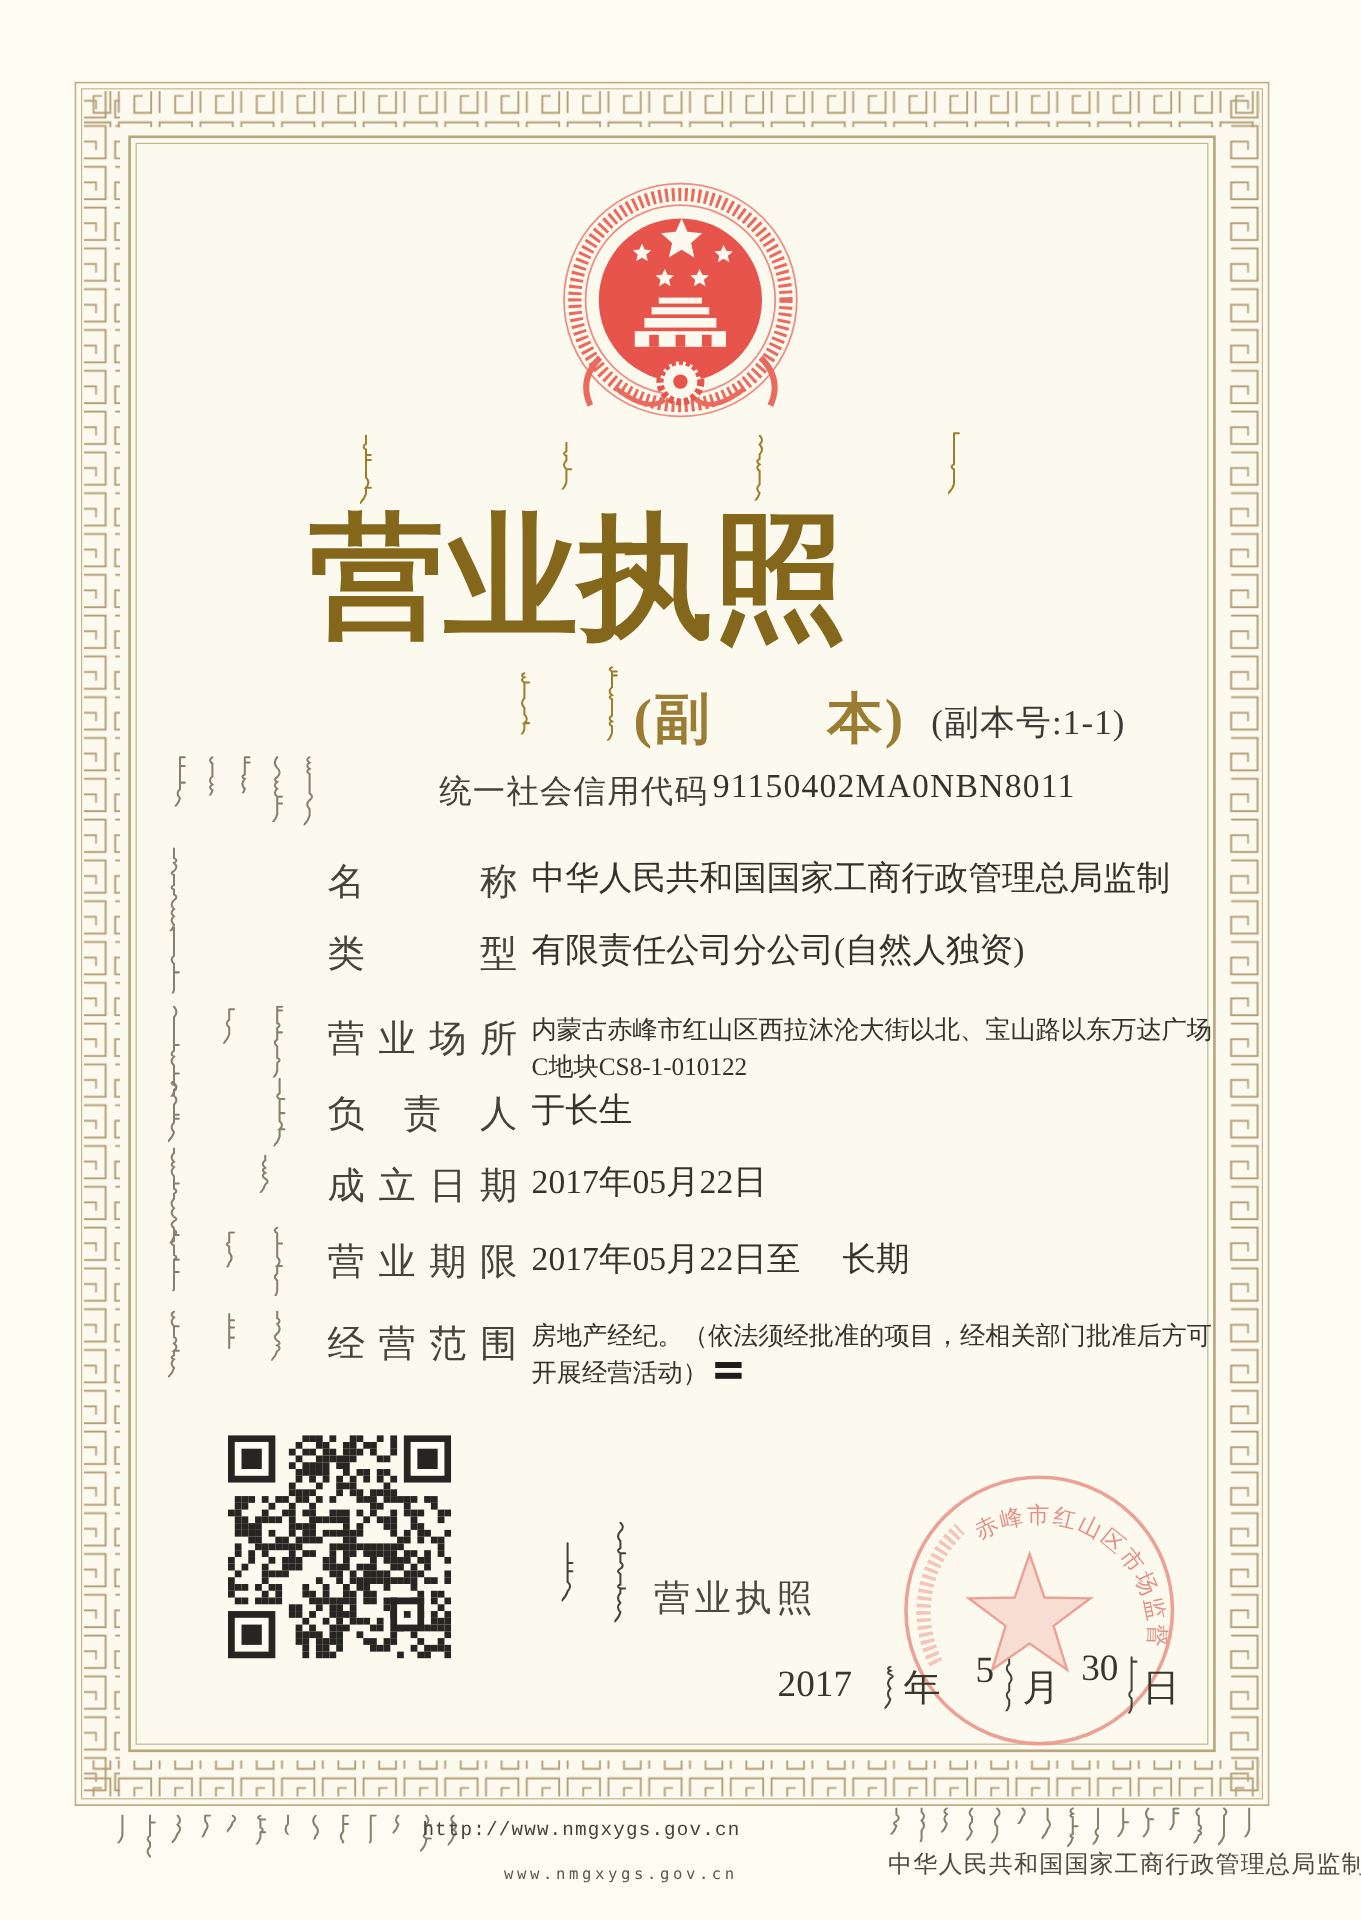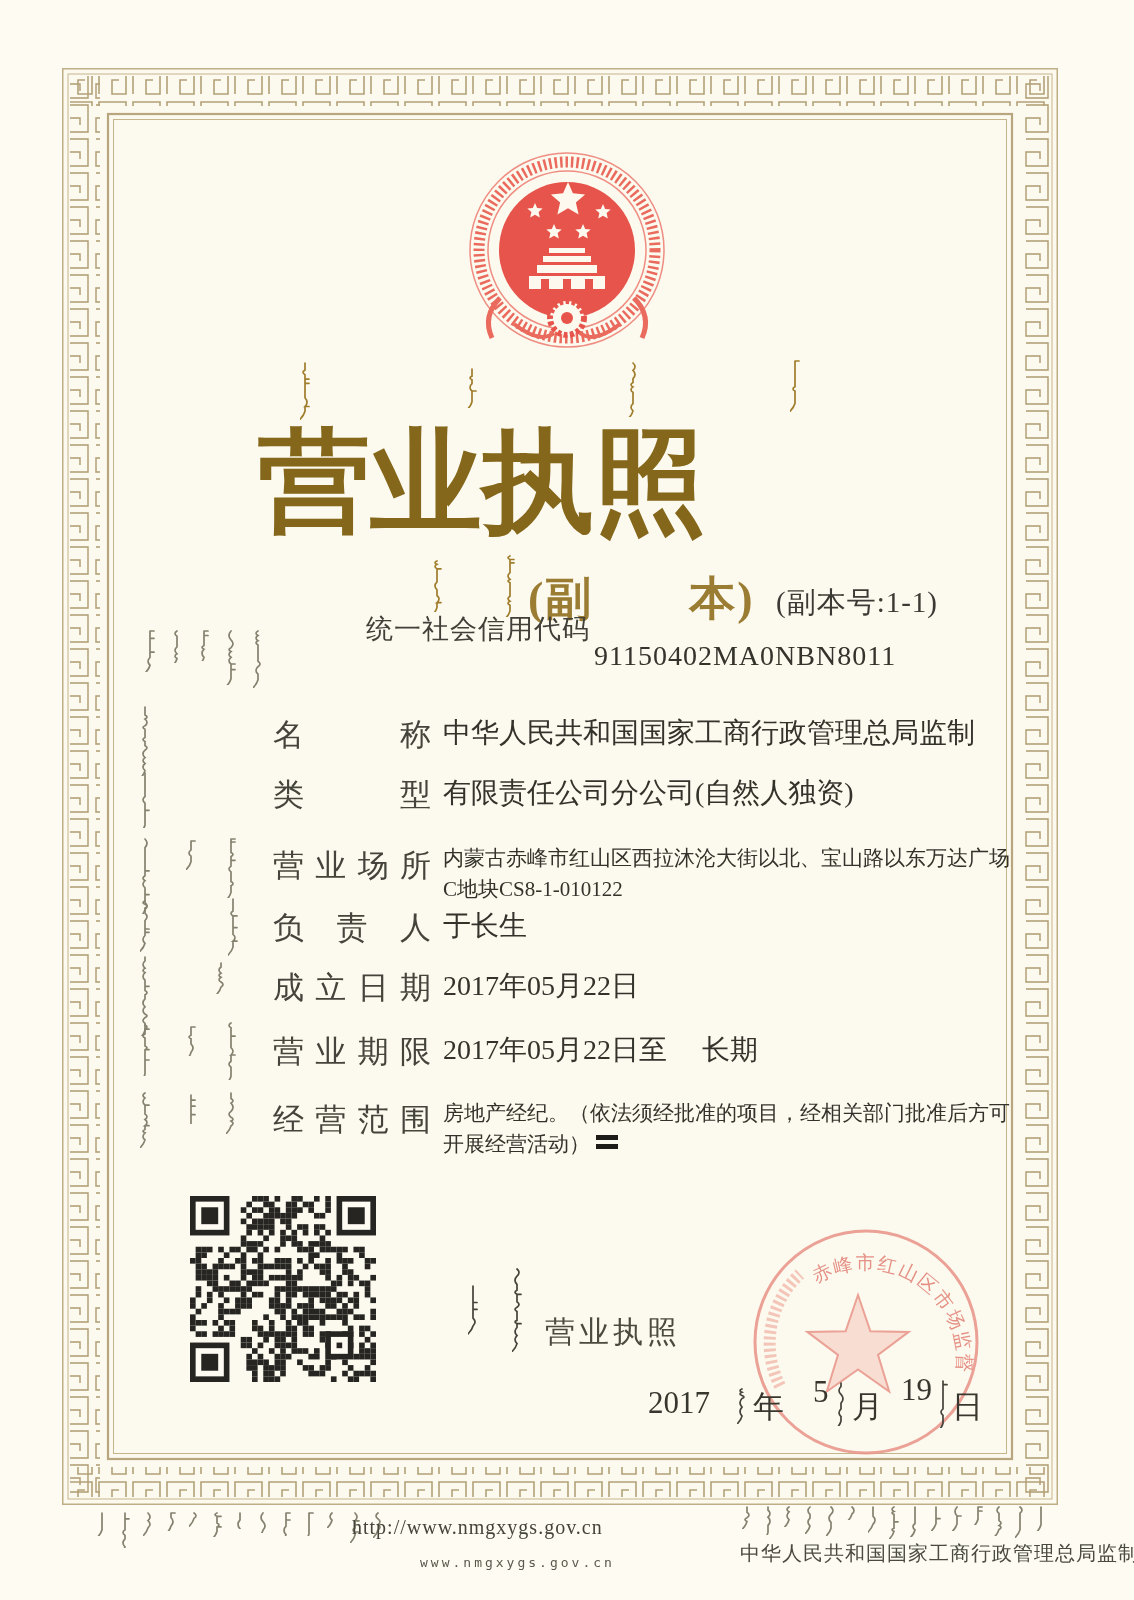--- a/index.html
+++ b/index.html
@@ -27,21 +27,21 @@
   .fvalue{position:absolute;left:443px;width:572px;font-size:28px;color:#33322b;
           line-height:36px;word-break:break-all;}
   .fvalue.small{font-size:21px;line-height:31px;}
   .stamp-mark{display:inline-block;vertical-align:2px;margin-left:6px;}
   .stamp-mark b{display:block;width:22px;height:5px;background:#1d1c19;margin-top:4px;}
   
   .reg-label{font-size:30px;color:#4b4a40;width:132px;text-align:justify;text-align-last:justify;}
   .date-txt{font-size:31px;color:#38372f;}
   .date-num{font-size:31px;color:#38372f;}
   
-  .ft-url{font-family:Liberation Serif, serif;font-size:20px;color:#45443a;letter-spacing:1px;text-align:center;}
+  .ft-url{font-family:Liberation Mono, monospace;font-size:16px;color:#45443a;letter-spacing:1px;text-align:center;}
   .ft-cn{font-size:20px;color:#4b4a40;letter-spacing:1px;}
   .ft-url2{font-family:"DejaVu Sans Mono",monospace;font-size:13px;color:#5a584c;letter-spacing:3px;}
 </style>
 </head>
 <body>
 
 <div class="page">
 
   <svg class="abs" style="left:62px;top:68px" width="996" height="1437" viewBox="0 0 996 1437">
     <defs>
@@ -125,21 +125,21 @@
       <i class="mong"><svg width="13" height="31" viewBox="0 0 13 31">
           <path d="M5,1 h4 m-4,0 v4.5 h4 m-4,0 v4.4 v5.5 q-4,1.9 0,3.8 q-4,4.1 0,8.1 q-1,4 -5,8" fill="none" stroke="currentColor" stroke-width="1.7" stroke-linecap="round"></path>
         </svg></i>
       <i class="mong"><svg width="13" height="55" viewBox="0 0 13 55">
           <path d="M5,1 q-4,4.4 0,8.9 q4,3.9 0,7.8 q-4,1.9 0,3.8 q-4,2.9 0,5.8 q-4,3.4 0,6.7 h4 m-4,0 v5.6 h4 m-4,0 v4.8 v4.3 q-1,4 -5,8" fill="none" stroke="currentColor" stroke-width="1.7" stroke-linecap="round"></path>
         </svg></i>
       <i class="mong"><svg width="13" height="58" viewBox="0 0 13 58">
           <path d="M5,1 q-4,2.2 0,4.5 q-4,2.6 0,5.2 q-4,2.1 0,4.2 v5.0 v5.1 v6.2 q4,2.7 0,5.5 q-4,3.8 0,7.5 v5.6 q-1,4 -5,8" fill="none" stroke="currentColor" stroke-width="1.7" stroke-linecap="round"></path>
         </svg></i>
     </div>
-  <div class="abs cc-label" style="left:366px;top:611px">统一社会信用代码</div>
+  <div class="abs cc-label" style="left:366px;top:641px">统一社会信用代码</div>
   <div class="abs cc-code" style="left:594px;top:640px">91150402MA0NBN8011</div>
 
   <div>
     <i class="mong m-gray abs" style="left:140px;top:706px"><svg width="13" height="70" viewBox="0 0 13 70">
           <path d="M5,1 v8.1 q4,2.0 0,4.0 q4,3.3 0,6.7 q-4,1.7 0,3.4 v8.4 q-4,1.9 0,3.8 v4.0 q4,2.4 0,4.8 q-4,3.7 0,7.4 q-4,2.9 0,5.9 q-4,3.5 0,7.1 q-1,4 -5,8" fill="none" stroke="currentColor" stroke-width="1.7" stroke-linecap="round"></path>
         </svg></i>
     <div class="flabel" style="top:717px">名称</div>
     <div class="fvalue" style="top:715px"><span>中华人民共和国国家工商行政管理总局监制</span></div>
   </div>
 
@@ -683,21 +683,21 @@
   <span class="abs date-num" style="left:648px;top:1385px">2017</span>
   <i class="mong m-dark abs" style="left:737px;top:1388px"><svg width="13" height="36" viewBox="0 0 13 36">
         <path d="M5,1 q-4,1.6 0,3.3 q-4,1.6 0,3.2 q4,1.5 0,3.0 q-4,4.3 0,8.6 q-4,4.5 0,9.0 q-1,4 -5,8" fill="none" stroke="currentColor" stroke-width="1.7" stroke-linecap="round"></path>
       </svg></i>
   <span class="abs date-txt" style="left:753px;top:1386px">年</span>
   <span class="abs date-num" style="left:813px;top:1374px">5</span>
   <i class="mong m-dark abs" style="left:836px;top:1382px"><svg width="13" height="44" viewBox="0 0 13 44">
         <path d="M5,1 v3.5 q-4,4.0 0,7.9 q4,4.3 0,8.7 v5.8 q-4,3.9 0,7.8 v4.3 q-1,4 -5,8" fill="none" stroke="currentColor" stroke-width="1.7" stroke-linecap="round"></path>
       </svg></i>
   <span class="abs date-txt" style="left:852px;top:1386px">月</span>
-  <span class="abs date-num" style="left:901px;top:1372px">19</span>
+  <span class="abs date-num" style="left:901px;top:1372px">30</span>
   <i class="mong m-dark abs" style="left:938px;top:1380px"><svg width="13" height="48" viewBox="0 0 13 48">
         <path d="M5,1 v3.7 h4 m-4,0 v6.7 v8.4 v9.0 q-4,3.3 0,6.6 v7.8 q-1,4 -5,8" fill="none" stroke="currentColor" stroke-width="1.7" stroke-linecap="round"></path>
       </svg></i>
   <span class="abs date-txt" style="left:952px;top:1386px">日</span>
 
   <div class="abs mong-row m-gray" style="left:97px;top:1512px;gap:10px">
       <i class="mong"><svg width="13" height="24" viewBox="0 0 13 24">
           <path d="M5,1 v8.5 v8.2 q-1,4 -5,8" fill="none" stroke="currentColor" stroke-width="1.7" stroke-linecap="round"></path>
         </svg></i>
       <i class="mong"><svg width="13" height="36" viewBox="0 0 13 36">

